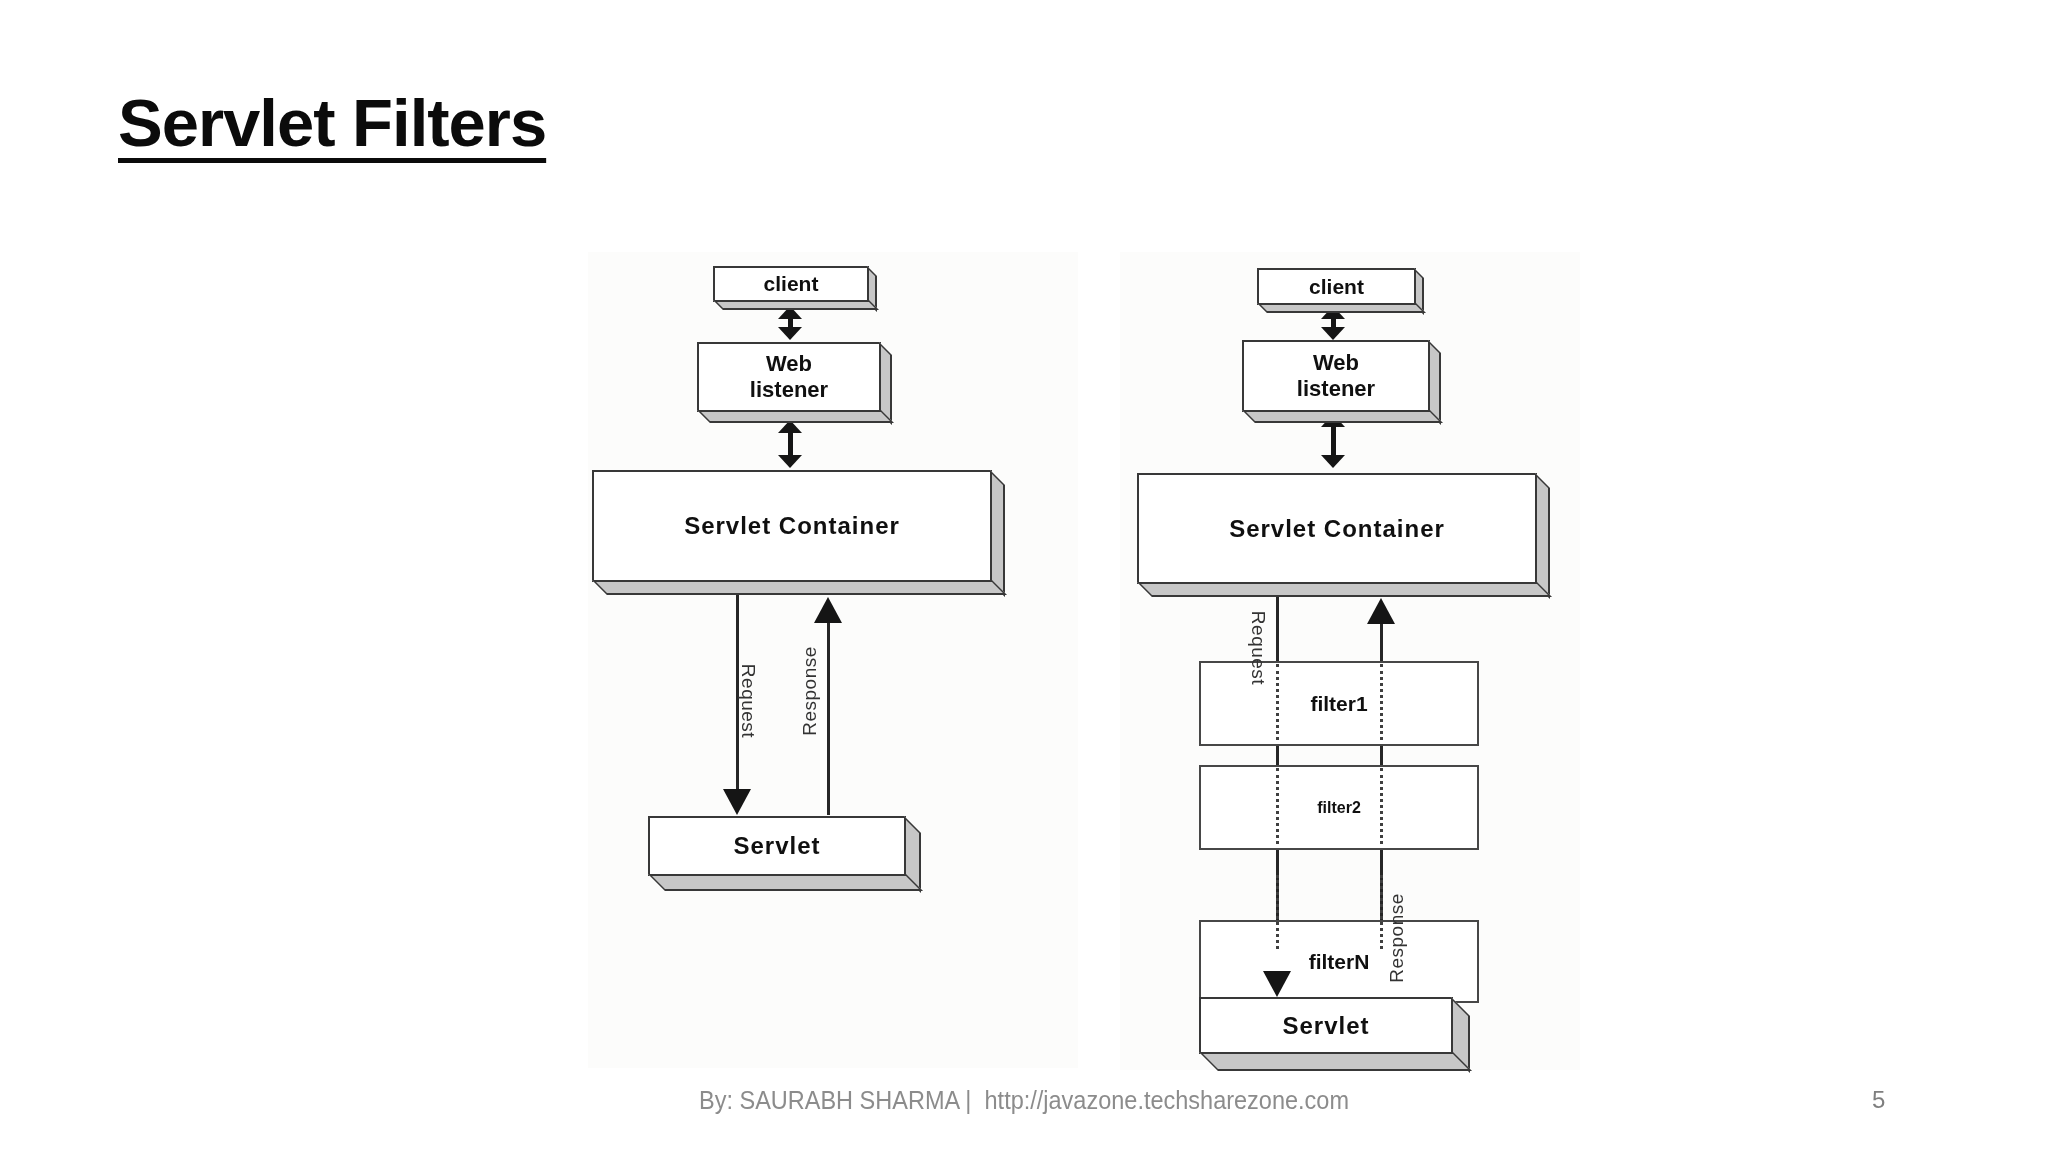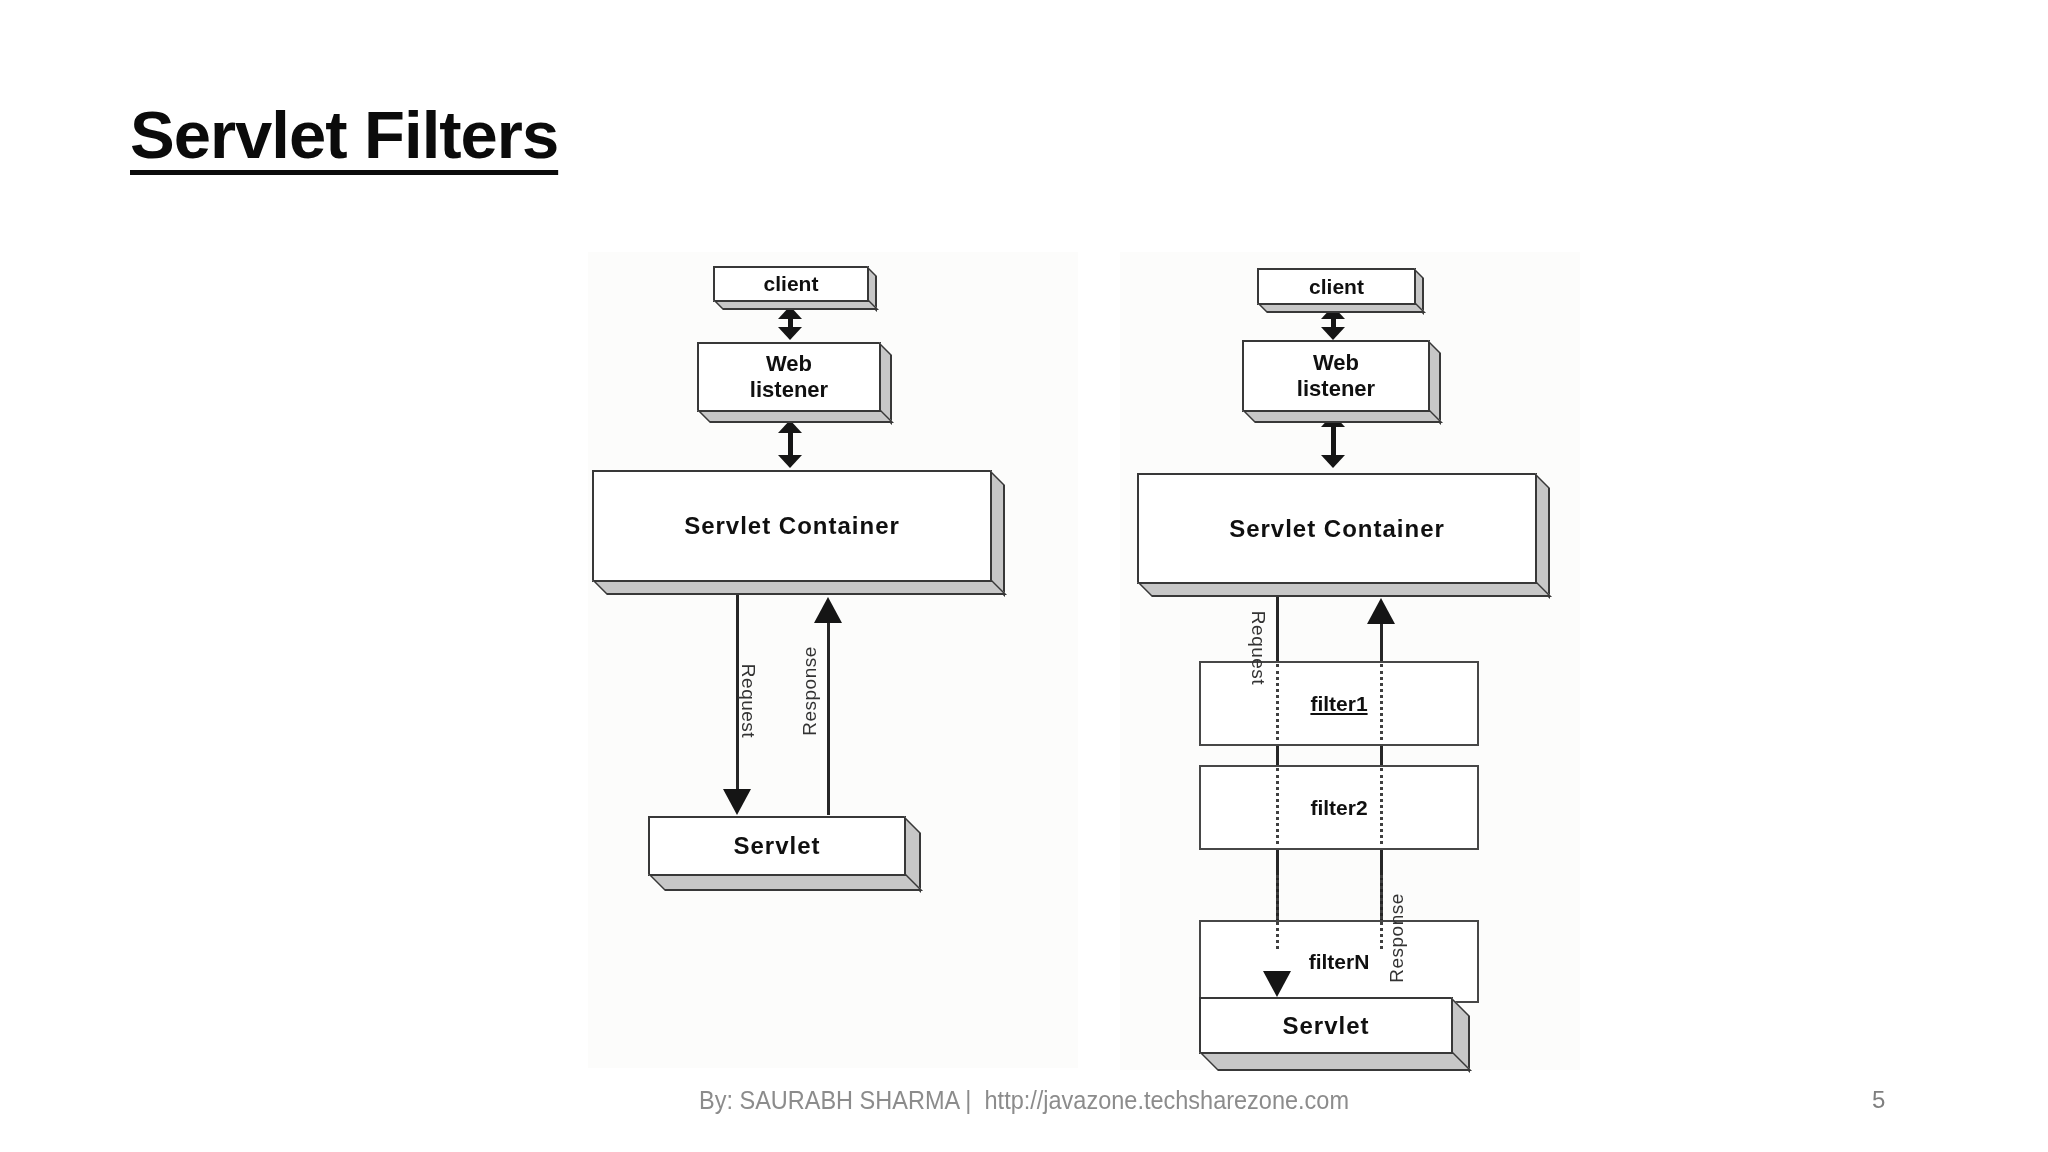--- a/index.html
+++ b/index.html
@@ -2,21 +2,21 @@
 <html><head>
 <meta charset="utf-8">
 <style>
   html,body{margin:0;padding:0;background:#ffffff;}
   .slide{
     position:relative;width:2048px;height:1152px;background:#ffffff;overflow:hidden;
     font-family:"Liberation Sans",sans-serif;
   }
   .img-bg{position:absolute;background:#fcfcfb;}
   .title{
-    position:absolute;left:118px;top:84px;margin:12px;
+    position:absolute;left:118px;top:84px;margin:0;
     font-size:67px;font-weight:bold;letter-spacing:-1px;color:#0b0b0b;
     text-decoration:underline;text-decoration-thickness:5px;text-underline-offset:12px;
     font-family:"Liberation Sans",sans-serif;
   }
   
   .box3d{
     position:absolute;background:#ffffff;border:2px solid #383838;
     display:flex;flex-direction:column;align-items:center;justify-content:center;
     color:#101010;font-weight:bold;text-align:right;z-index:2;
   }
@@ -130,24 +130,24 @@
   </div>
 
   <div class="vline" style="left:1276px;top:594px;height:378px;"></div>
   <div class="ah ah-down" style="left:1263px;top:971px;"></div>
   <div class="rlabel cw" style="left:1258px;top:648px;">Request</div>
 
   <div class="vline" style="left:1380px;top:622px;height:375px;"></div>
   <div class="ah ah-up" style="left:1367px;top:598px;"></div>
   <div class="rlabel ccw" style="left:1397px;top:938px;">Response</div>
 
-  <div class="flatbox" style="left:1199px;top:661px;width:276px;height:81px;font-size:21px;text-decoration:underline;">
+  <div class="flatbox" style="left:1199px;top:661px;width:276px;height:81px;font-size:21px;">
     <span>filter1</span>
   </div>
-  <div class="flatbox" style="left:1199px;top:765px;width:276px;height:81px;font-size:21px;">
+  <div class="flatbox" style="left:1199px;top:765px;width:276px;height:81px;font-size:16px;">
     <span>filter2</span>
   </div>
   <div class="flatbox" style="left:1199px;top:920px;width:276px;height:79px;font-size:21px;">
     <span>filterN</span>
   </div>
 
   <div class="vdot" style="left:1276px;top:664px;height:76px;"></div>
   <div class="vdot" style="left:1276px;top:768px;height:76px;"></div>
   <div class="vdot" style="left:1276px;top:875px;height:74px;"></div>
   <div class="vdot" style="left:1380px;top:664px;height:76px;"></div>

